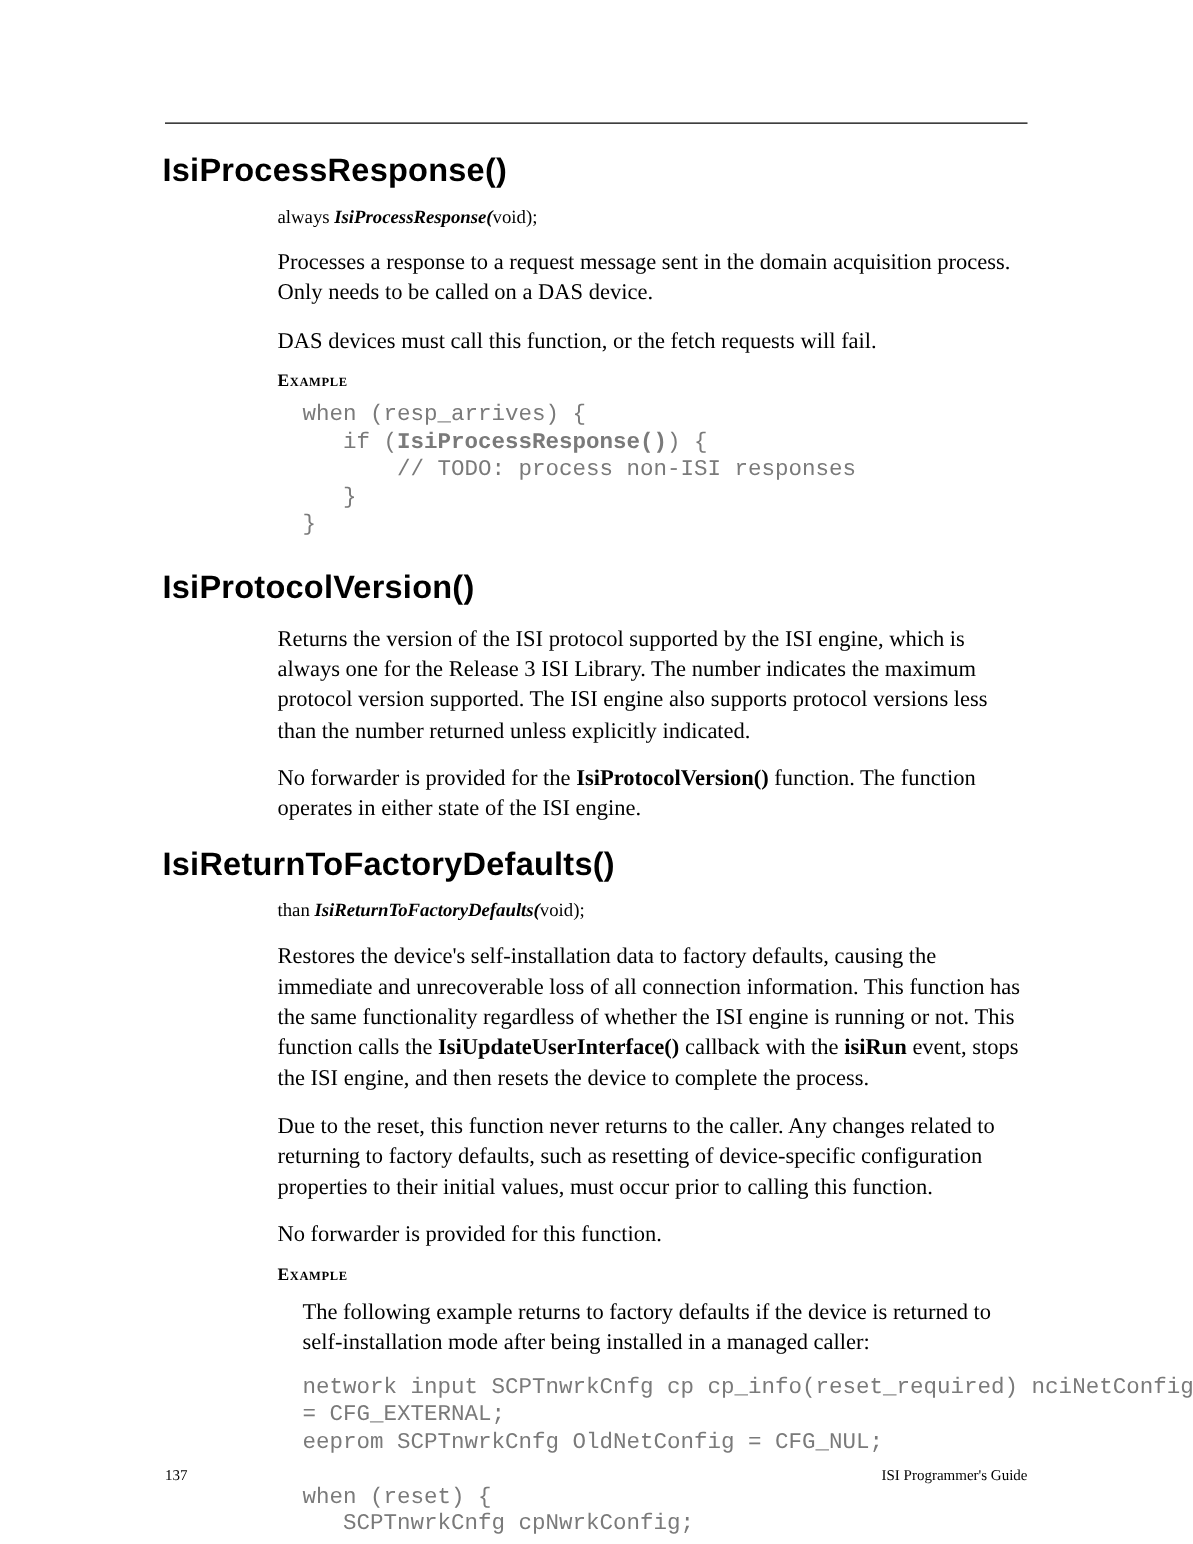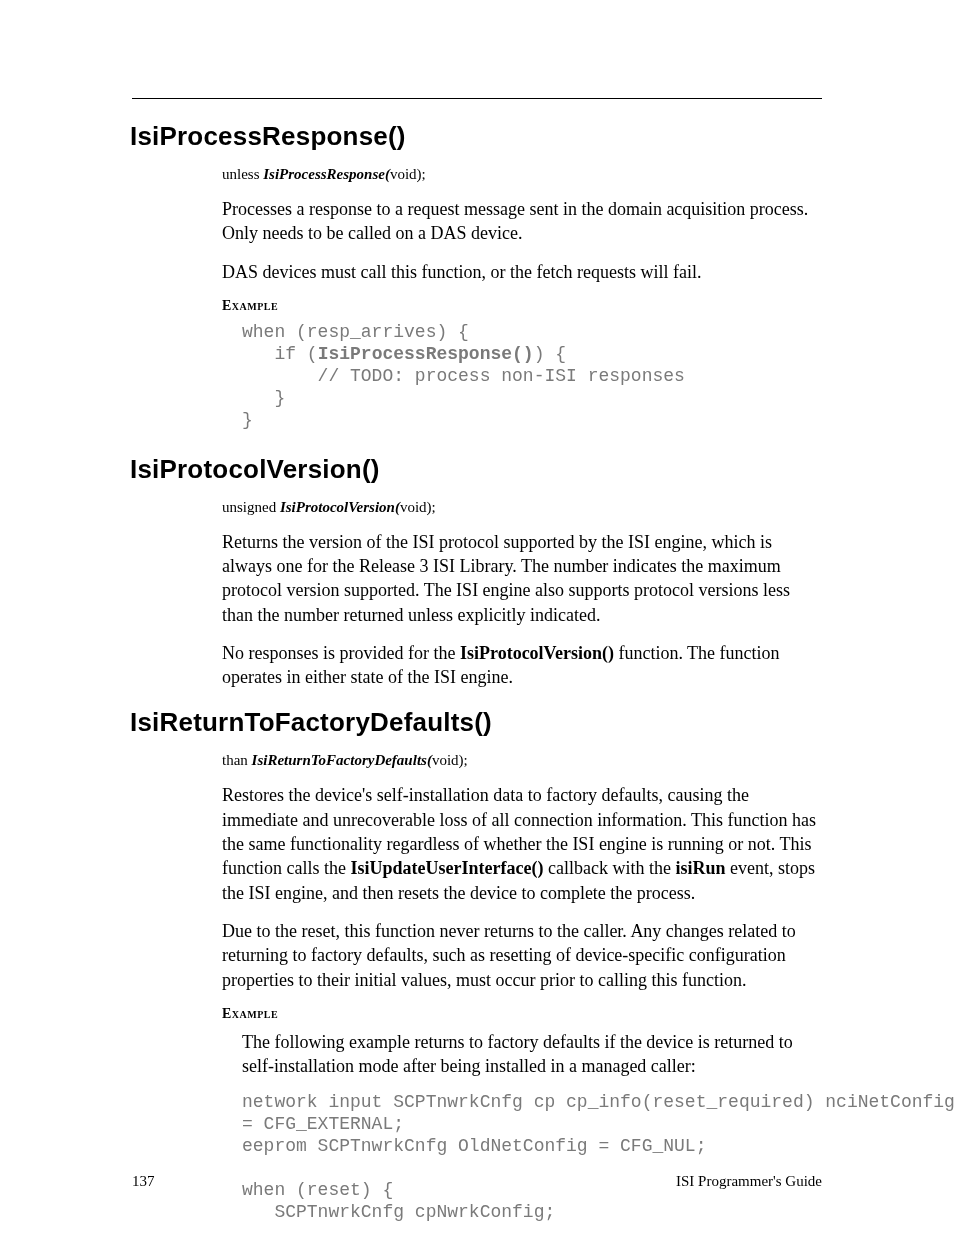--- a/index.html
+++ b/index.html
@@ -57,73 +57,71 @@
     white-space: pre;
     margin-bottom: 22px;
   }
   pre.code .strong { font-weight: 700; }
   .block { margin-bottom: 18px; }
   .footer {
     position: absolute;
     top: 1173px;
     left: 132px;
     width: 690px;
-    font-size: 15px;
+    font-size: 12px;
     display: flex;
     justify-content: space-between;
   }
 </style>
 </head>
 <body>
 
 <div class="page">
 
   <div class="block">
     <h1 class="section">IsiProcessResponse()</h1>
 
     <div class="indent">
       <p class="sig">
-        <span class="kw">unless </span><span class="name">IsiProcessResponse(</span><span>void);</span>
+        <span class="kw">always </span><span class="name">IsiProcessResponse(</span><span>void);</span>
       </p>
       <p class="body">Processes a response to a request message sent in the domain acquisition process. Only needs to be called on a DAS device.</p>
       <p class="body">DAS devices must call this function, or the fetch requests will fail.</p>
       <p class="exhdr">Example</p>
     </div>
     <div class="example-indent">
       <pre class="code"><span>when (resp_arrives) {
    if (</span><span class="strong">IsiProcessResponse()</span><span>) {
        // TODO: process non-ISI responses
    }
 }</span></pre>
     </div>
   </div>
 
   <div class="block">
     <h1 class="section">IsiProtocolVersion()</h1>
     <div class="indent">
-      <p class="sig">
-        <span class="kw">unsigned </span><span class="name">IsiProtocolVersion(</span><span>void);</span>
-      </p>
       <p class="body">Returns the version of the ISI protocol supported by the ISI engine, which is always one for the Release 3 ISI Library.  The number indicates the maximum protocol version supported.  The ISI engine also supports protocol versions less than the number returned unless explicitly indicated.</p>
       <p class="body">
-        <span>No responses is provided for the </span><span class="bold">IsiProtocolVersion()</span><span> function.  The function operates in either state of the ISI engine.</span>
+        <span>No forwarder is provided for the </span><span class="bold">IsiProtocolVersion()</span><span> function.  The function operates in either state of the ISI engine.</span>
       </p>
     </div>
   </div>
 
   <div class="block">
     <h1 class="section">IsiReturnToFactoryDefaults()</h1>
     <div class="indent">
       <p class="sig">
         <span class="kw">than </span><span class="name">IsiReturnToFactoryDefaults(</span><span>void);</span>
       </p>
       <p class="body">
         <span>Restores the device's self-installation data to factory defaults, causing the immediate and unrecoverable loss of all connection information.  This function has the same functionality regardless of whether the ISI engine is running or not. This function calls the </span><span class="bold">IsiUpdateUserInterface()</span><span> callback with the </span><span class="bold">isiRun</span><span> event, stops the ISI engine, and then resets the device to complete the process.</span>
       </p>
       <p class="body">Due to the reset, this function never returns to the caller.  Any changes related to returning to factory defaults, such as resetting of device-specific configuration properties to their initial values, must occur prior to calling this function.</p>
+      <p class="body">No forwarder is provided for this function.</p>
       <p class="exhdr">Example</p>
     </div>
     <div class="example-indent">
       <p class="body">The following example returns to factory defaults if the device is returned to self-installation mode after being installed in a managed caller:</p>
       <pre class="code">network input SCPTnwrkCnfg cp cp_info(reset_required) nciNetConfig
 = CFG_EXTERNAL;
 eeprom SCPTnwrkCnfg OldNetConfig = CFG_NUL;
 
 when (reset) {
    SCPTnwrkCnfg cpNwrkConfig;</pre>

